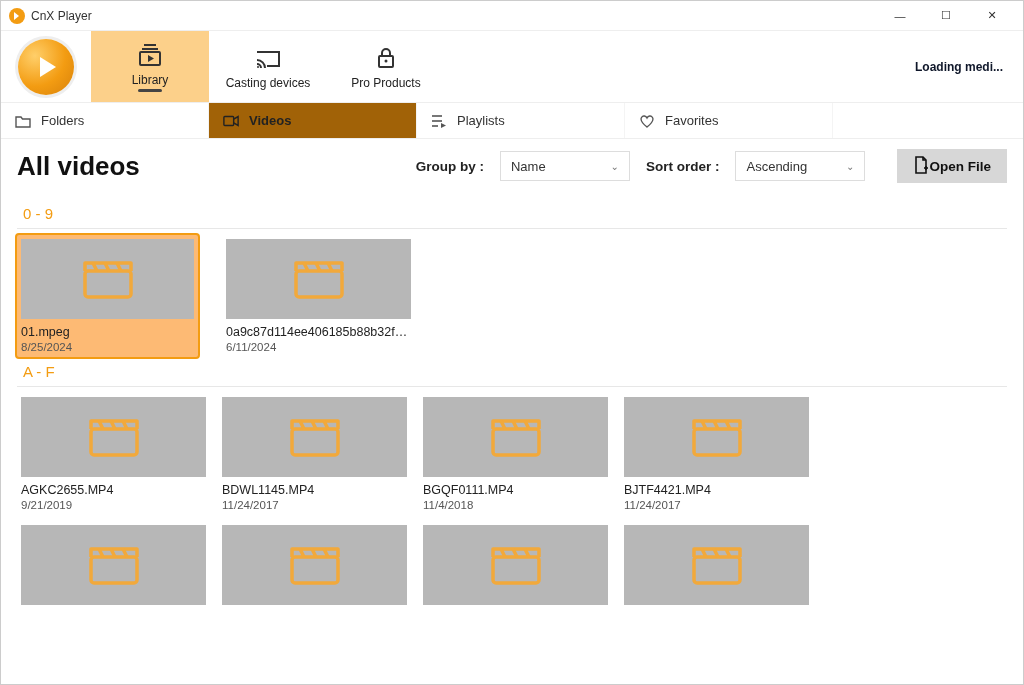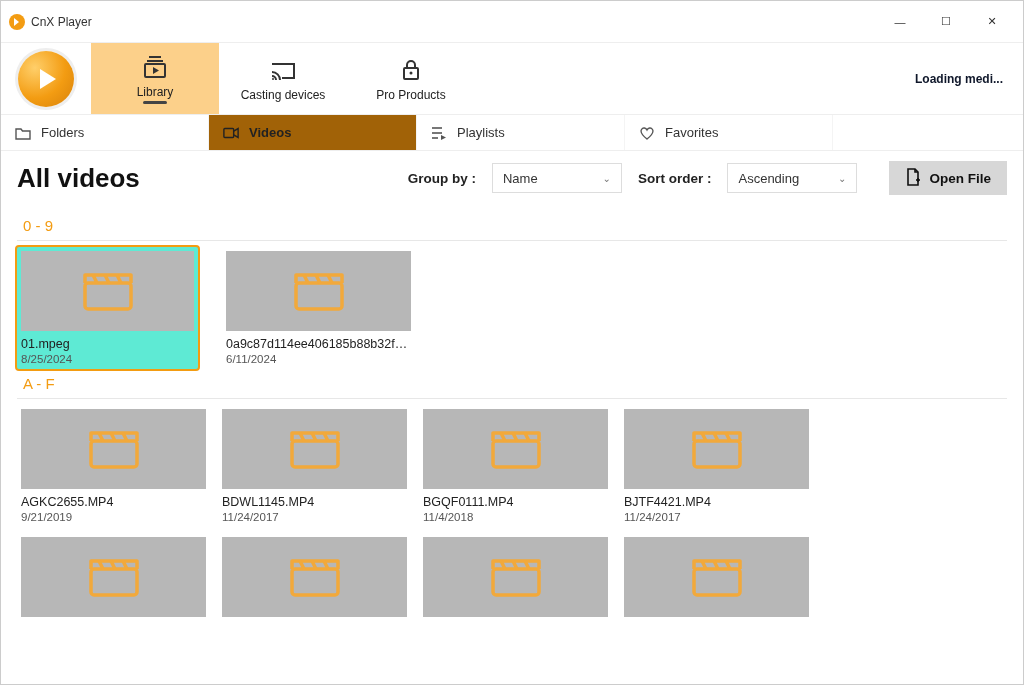--- a/index.html
+++ b/index.html
@@ -1,56 +1,56 @@
 <!DOCTYPE html>
 <html><head>
 <meta charset="utf-8">
 <style>
   * { box-sizing: border-box; margin: 0; padding: 0; font-family: "Segoe UI", Arial, sans-serif; }
   body { background: #e8e8e8; display: flex; align-items: flex-start; justify-content: center; }
   .window { width: 1024px; height: 685px; background: #fff; border: 1px solid #ccc; display: flex; flex-direction: column; overflow: hidden; box-shadow: 0 2px 10px rgba(0,0,0,0.1); }
   
-  .titlebar { height: 42px; display: flex; align-items: center; padding: 0 8px; border-bottom: 1px solid #eee; background: #fff; }
+  .titlebar { height: 30px; display: flex; align-items: center; padding: 0 8px; border-bottom: 1px solid #eee; background: #fff; }
   .titlebar .app-icon { width: 16px; height: 16px; border-radius: 50%; background: #f39c12; margin-right: 6px; position: relative; }
   .titlebar .app-icon::after { content:''; position:absolute; left:5px; top:4px; width:0; height:0; border-left:5px solid #fff; border-top:4px solid transparent; border-bottom:4px solid transparent; }
   .titlebar .title { font-size: 12px; color: #333; }
   .titlebar .spacer { flex: 1; }
   .win-btn { width: 46px; height: 30px; display:flex; align-items:center; justify-content:center; color:#333; font-size:11px; cursor:pointer; font-family: "Segoe UI Symbol", sans-serif; }
   
   .topnav { height: 72px; background:#fff; display:flex; align-items:stretch; border-bottom:1px solid #eee; }
   .play-bubble { width:90px; display:flex; align-items:center; justify-content:center; }
   .play-circle { width:56px; height:56px; border-radius:50%; background: radial-gradient(circle at 30% 30%, #ffcf6a, #f39c12 55%, #d6800a); box-shadow: 0 0 0 3px #eee; position:relative; }
   .play-circle::after { content:''; position:absolute; left:22px; top:18px; width:0; height:0; border-left:16px solid #fff; border-top:10px solid transparent; border-bottom:10px solid transparent; }
-  .nav-tab { width:128px; display:flex; flex-direction:column; align-items:center; justify-content:center; gap:4px; cursor:pointer; }
+  .nav-tab { width:118px; display:flex; flex-direction:column; align-items:center; justify-content:center; gap:4px; cursor:pointer; }
   .nav-tab.active { background:#fcd08a; }
   .nav-tab .nav-icon { height:28px; display:flex; align-items:center; justify-content:center; color:#333; }
   .nav-tab .nav-label { font-size:12px; color:#222; }
   .nav-tab.active .nav-label::after { content:''; display:block; height:3px; width:24px; background:#444; margin:2px auto 0; border-radius:2px; }
   .loading { margin-left:auto; margin-right:20px; align-self:center; font-size:12px; color:#0f172a;font-weight:bold; }
   
   .subtabs { height:36px; background:#fff; display:flex; border-bottom:1px solid #eee; }
   .subtab { flex:0 0 208px; display:flex; align-items:center; gap:10px; padding:0 14px; font-size:13px; color:#333; cursor:pointer; border-right:1px solid #f4f4f4; }
   .subtab .sub-icon { width:16px; display:flex; align-items:center; justify-content:center; color:#555; }
   .subtab.active { background:#a16207; color:#222; font-weight:600; }
   .subtab.active .sub-icon { color:#222; }
   
   .content { flex:1; overflow:auto; padding:10px 16px 0 16px; }
   .header-row { display:flex; align-items:center; gap:16px; margin-bottom:22px; }
   .page-title { font-size:26px; font-weight:600; color:#111; }
   .header-spacer { flex:1; }
   .ctrl-label { font-size:13.5px; font-weight:600; color:#222; }
   .select { width:130px; height:30px; border:1px solid #ddd; background:#fff; padding:0 10px; font-size:13px; color:#333; display:flex; align-items:center; justify-content:space-between; cursor:pointer;text-align:center; }
   .select .chev { color:#777; font-size:10px; }
-  .open-btn { height:34px; padding:0 16px; background:#d7d7d7; border:none; font-size:13.5px; font-weight:600; color:#111; display:flex; align-items:center; gap:8px; cursor:pointer; margin-left:16px; }
+  .open-btn { height:34px; padding:0 16px; background:#d7d7d7; border:none; font-size:13.5px; font-weight:600; color:#111; display:flex; align-items:center; cursor:pointer; margin-left:16px; }
   
   .group-label { color:#f39c12; font-size:15px; font-weight:400; margin:10px 0 0 6px; }
   .group-hr { height:1px; background:#e7e7e7; margin:6px 0 10px; }
   .grid { display:flex; flex-wrap:wrap; gap:16px; margin-left:4px; }
   .card { width:185px; cursor:pointer; }
-  .card.selected { border:2px solid #f39c12; border-radius:4px; padding:4px; background:#5eead4; margin:-6px; margin-right:10px; }
+  .card.selected { border:2px solid #f39c12; border-radius:4px; padding:4px; background:#fdba74; margin:-6px; margin-right:10px; }
   .thumb { width:100%; height:80px; background:#b7b7b7; display:flex; align-items:center; justify-content:center; }
   .card.selected .thumb { height:80px; }
   .clap { color:#f2a93b; }
   .card-name { font-size:12.5px; color:#222; margin-top:6px; white-space:nowrap; overflow:hidden; text-overflow:ellipsis; }
   .card-date { font-size:11.5px; color:#555; margin-top:2px; }
   
   .content::-webkit-scrollbar { width:8px; }
   .content::-webkit-scrollbar-thumb { background:#ccc; }
 </style>
 </head>

